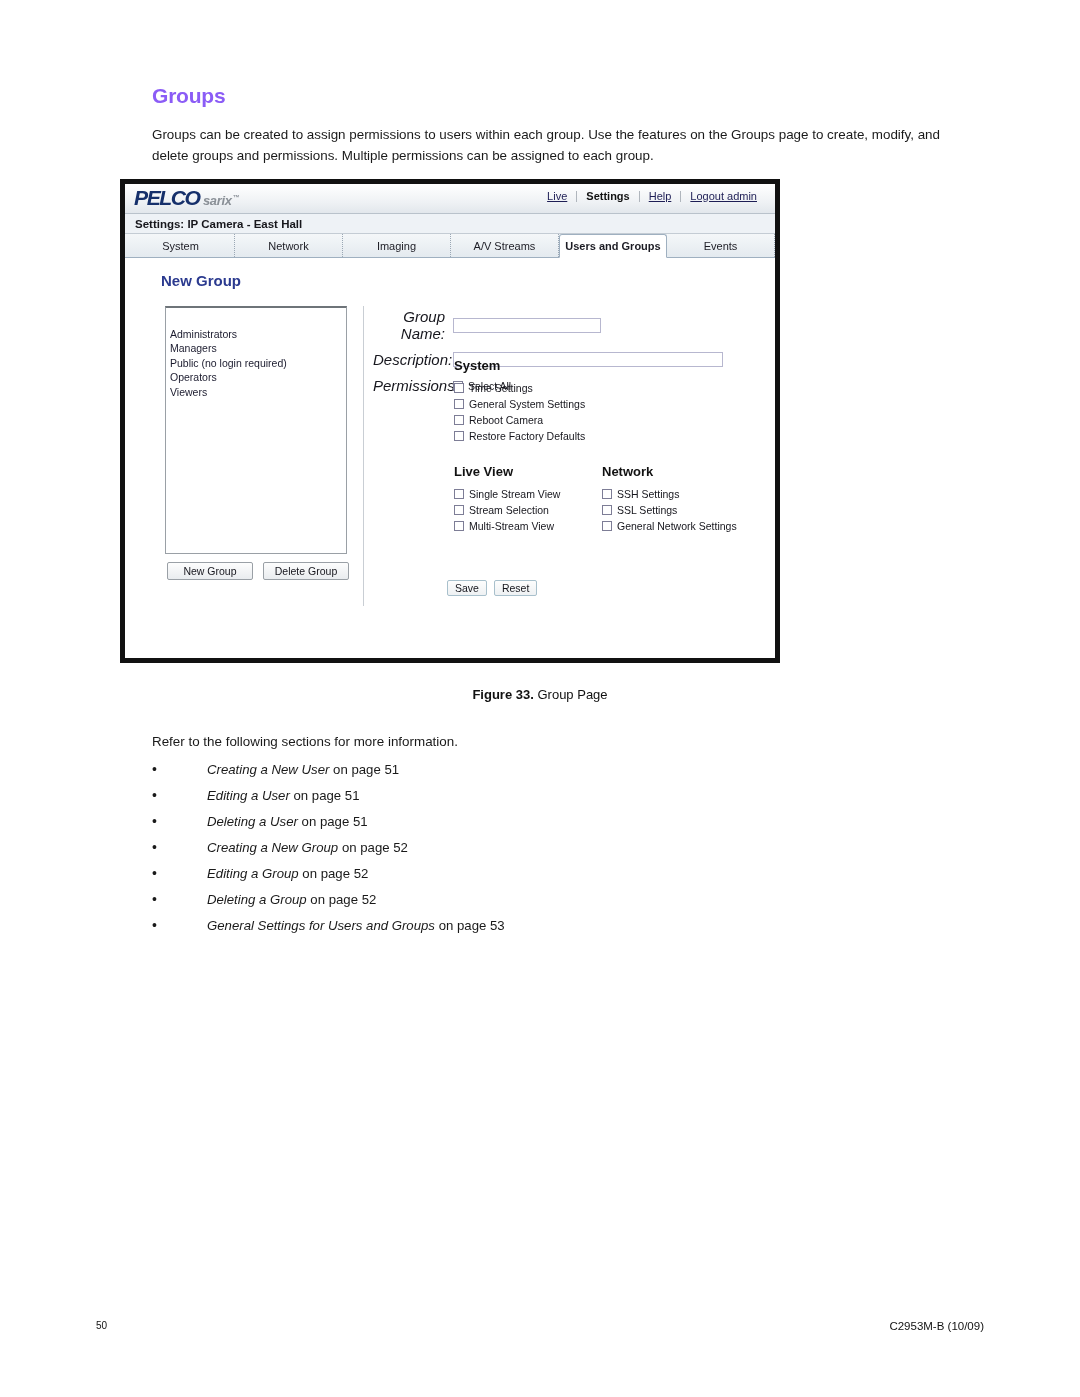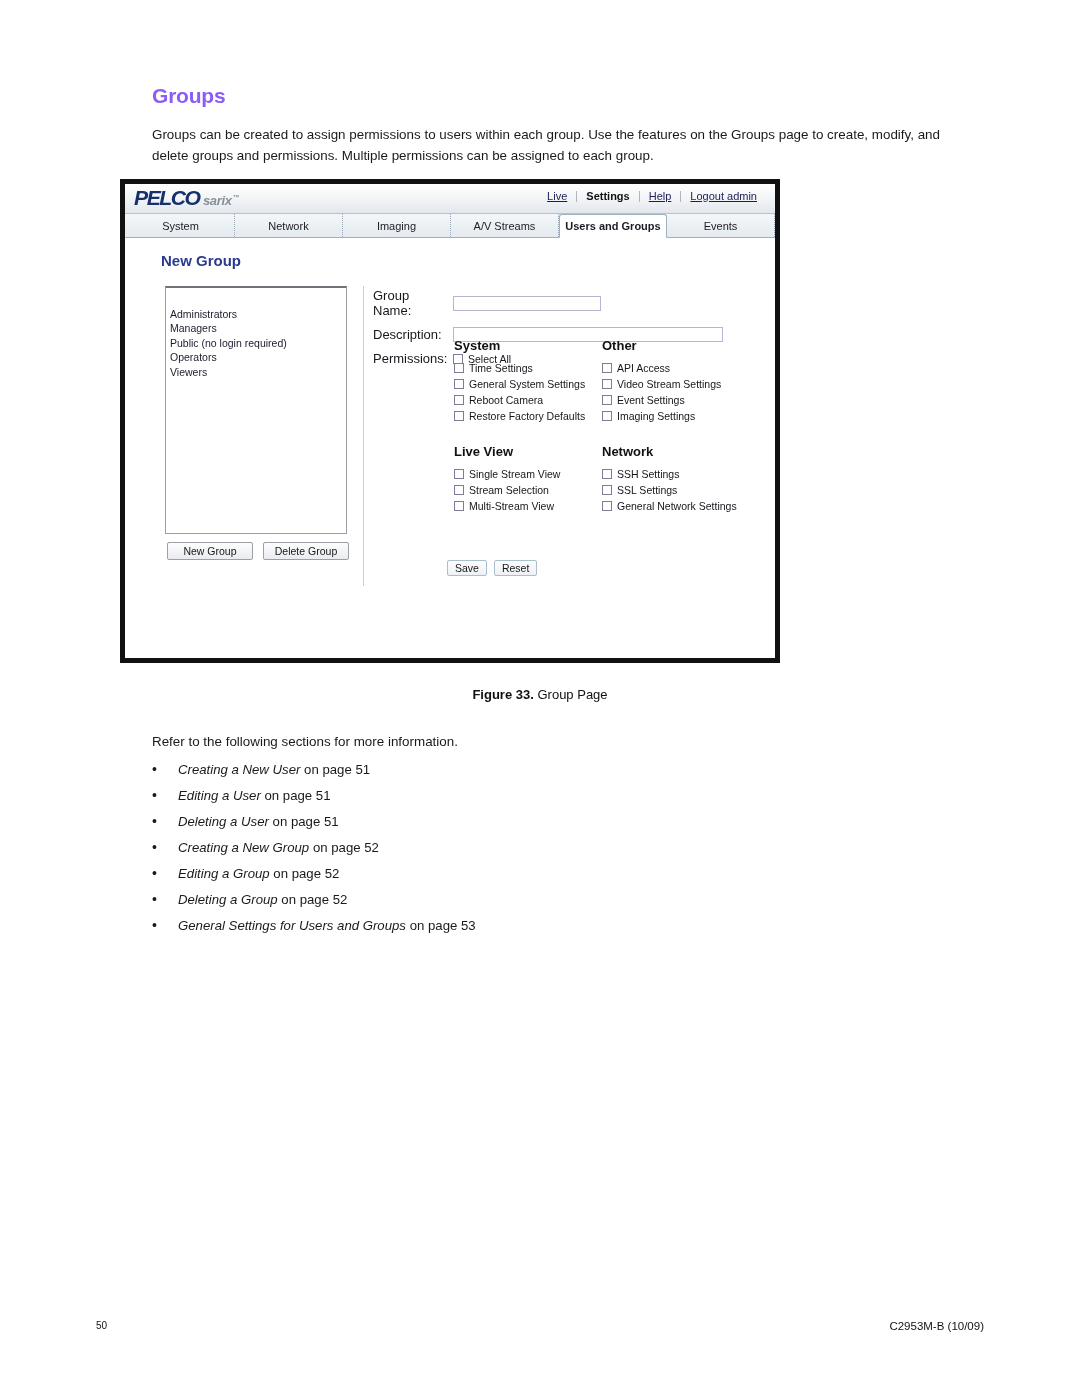--- a/index.html
+++ b/index.html
@@ -237,24 +237,25 @@
     font-size: 10.5px;
     color: #16161d;
   }
   .form-row {
     display: flex;
     align-items: center;
     margin-bottom: 9px;
   }
   .form-label {
     width: 72px;
-    text-align: left;
+    text-align: right;
     margin-right: 8px;
-    font-size: 13px;
+    font-size: 15px;
     color: #16161d;
+    font-style: italic;
   }
   .txt-input {
     height: 15px;
     background: #ffffff;
     border: 1px solid #b7b7cf;
     box-sizing: border-box;
   }
   .txt-name { width: 148px; }
   .txt-desc { width: 270px; }
 
@@ -357,20 +358,21 @@
   }
   .bullet .dot {
     width: 26px;
     flex: 0 0 auto;
     font-size: 14px;
     line-height: 1;
   }
   .bullet .btext { white-space: nowrap; }
   .bullet .btext i {
     font-style: italic;
+    margin-left: 29px;
   }
 
   .foot-left {
     position: absolute;
     left: 96px;
     top: 1320px;
     font-size: 10px;
     color: #111;
   }
   .foot-right {
@@ -399,20 +401,21 @@
         <a href="#">Live</a>
         <span class="sep"></span>
         <a href="#" class="active">Settings</a>
         <span class="sep"></span>
         <a href="#">Help</a>
         <span class="sep"></span>
         <a href="#">Logout admin</a>
       </div>
     </div>
 
+    <div class="settings-bar">Settings: IP Camera - East Hall</div>
 
     <div class="tabstrip">
       <div class="tab">System</div>
       <div class="tab">Network</div>
       <div class="tab">Imaging</div>
       <div class="tab">A/V Streams</div>
       <div class="tab active">Users and Groups</div>
       <div class="tab">Events</div>
       <div class="tab tab-filler"></div>
     </div>
@@ -464,39 +467,20 @@
             </div>
             <div class="perm-item">
               <span class="cbx"></span>
               <span class="cbx-label">Reboot Camera</span>
             </div>
             <div class="perm-item">
               <span class="cbx"></span>
               <span class="cbx-label">Restore Factory Defaults</span>
             </div>
           </div>
-          <div class="perm-block wide">
-            <div class="perm-head">Other</div>
-            <div class="perm-item">
-              <span class="cbx"></span>
-              <span class="cbx-label">API Access</span>
-            </div>
-            <div class="perm-item">
-              <span class="cbx"></span>
-              <span class="cbx-label">Video Stream Settings</span>
-            </div>
-            <div class="perm-item">
-              <span class="cbx"></span>
-              <span class="cbx-label">Event Settings</span>
-            </div>
-            <div class="perm-item">
-              <span class="cbx"></span>
-              <span class="cbx-label">Imaging Settings</span>
-            </div>
-          </div>
         </div>
 
         <div class="spacer-block"></div>
 
         <div class="perm-block-row">
           <div class="perm-block">
             <div class="perm-head">Live View</div>
             <div class="perm-item">
               <span class="cbx"></span>
               <span class="cbx-label">Single Stream View</span>

